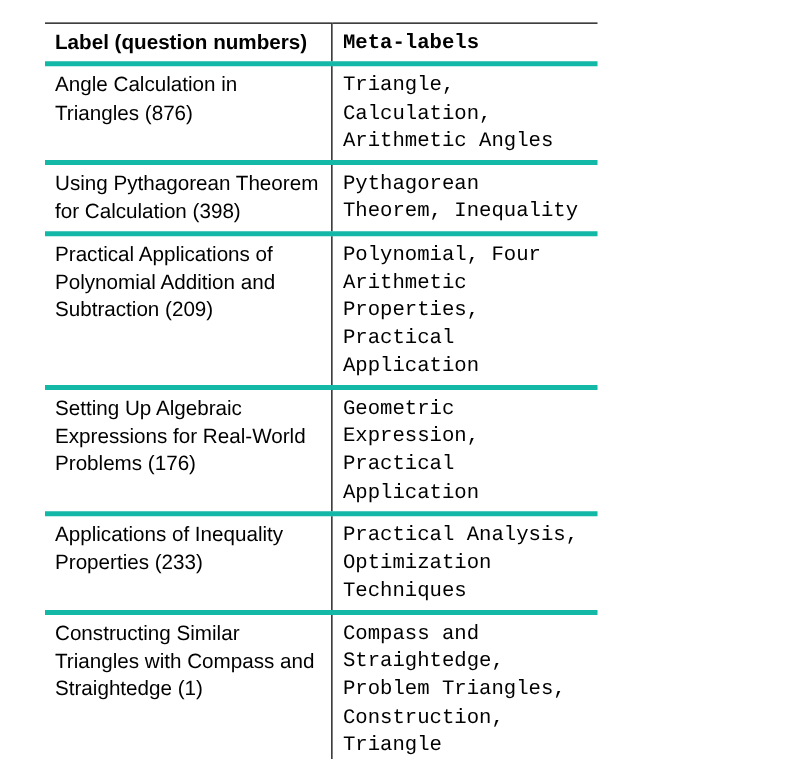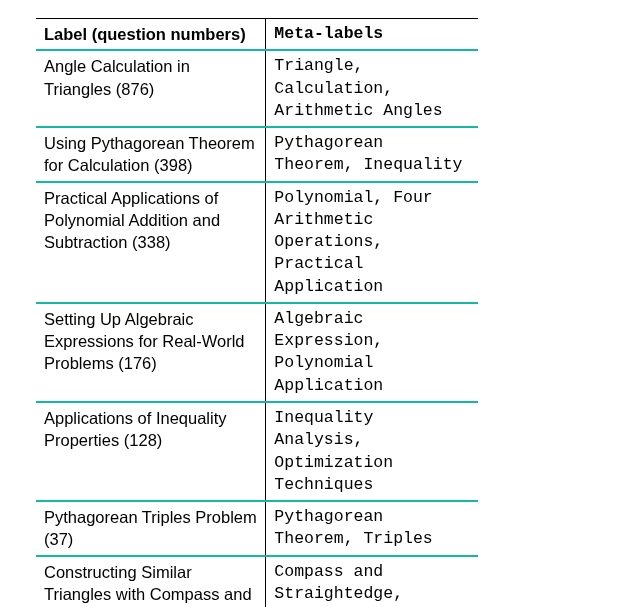--- a/index.html
+++ b/index.html
@@ -25,21 +25,21 @@
     padding: 4px 8px 4px 8px;
     vertical-align: top;
     text-align: left;
     font-weight: 400;
     line-height: 1.35;
   }
   table.meta th {
     font-weight: 600;
   }
   .rule-top { border-top: 1.5px solid #000; }
-  .rule-mid { border-top: 2px solid #14b8a6; margin-left: 47px; }
+  .rule-mid { border-top: 4px solid #14b8a6; margin-left: 47px; }
   .rule-bot-row td { border-bottom: 1.5px solid #000; }
   .col-left { width: 52%; border-right: 1px solid #000; }
   .col-right { width: 48%; font-family: Liberation Mono, monospace; }
   
   .col-left, .col-right { word-wrap: break-word; }
   .justify { text-align: justify; text-justify: inter-word; }
   .caption {
     margin-top: 14px;
     font-size: 20px;
     font-weight: 600;
@@ -65,34 +65,30 @@
 
     <tr class="rule-mid">
           <td class="col-left justify">Angle Calculation in Triangles (876)</td>
           <td class="col-right justify">Triangle, Calculation, Arithmetic Angles</td>
         </tr>
         <tr class="rule-mid">
           <td class="col-left justify">Using Pythagorean Theorem for Calculation (398)</td>
           <td class="col-right justify">Pythagorean Theorem, Inequality</td>
         </tr>
         <tr class="rule-mid">
-          <td class="col-left justify">Practical Applications of Polynomial Addition and Subtraction (338)</td>
-          <td class="col-right justify">Polynomial, Four Arithmetic Operations, Practical Application</td>
+          <td class="col-left justify">Practical Applications of Polynomial Addition and Subtraction (209)</td>
+          <td class="col-right justify">Polynomial, Four Arithmetic Properties, Practical Application</td>
         </tr>
         <tr class="rule-mid">
           <td class="col-left justify">Setting Up Algebraic Expressions for Real-World Problems (176)</td>
-          <td class="col-right justify">Algebraic Expression, Polynomial Application</td>
+          <td class="col-right justify">Geometric Expression, Practical Application</td>
         </tr>
         <tr class="rule-mid">
-          <td class="col-left justify">Applications of Inequality Properties (128)</td>
-          <td class="col-right justify">Inequality Analysis, Optimization Techniques</td>
-        </tr>
-        <tr class="rule-mid">
-          <td class="col-left justify">Pythagorean Triples Problem (37)</td>
-          <td class="col-right justify">Pythagorean Theorem, Triples</td>
+          <td class="col-left justify">Applications of Inequality Properties (233)</td>
+          <td class="col-right justify">Practical Analysis, Optimization Techniques</td>
         </tr>
         <tr class="rule-mid">
           <td class="col-left justify">Constructing Similar Triangles with Compass and Straightedge (1)</td>
           <td class="col-right justify">Compass and Straightedge, Problem Triangles, Construction, Triangle</td>
         </tr>
       </tbody>
   </table>
   <div class="caption">Table 1</div>
 </div>
 

